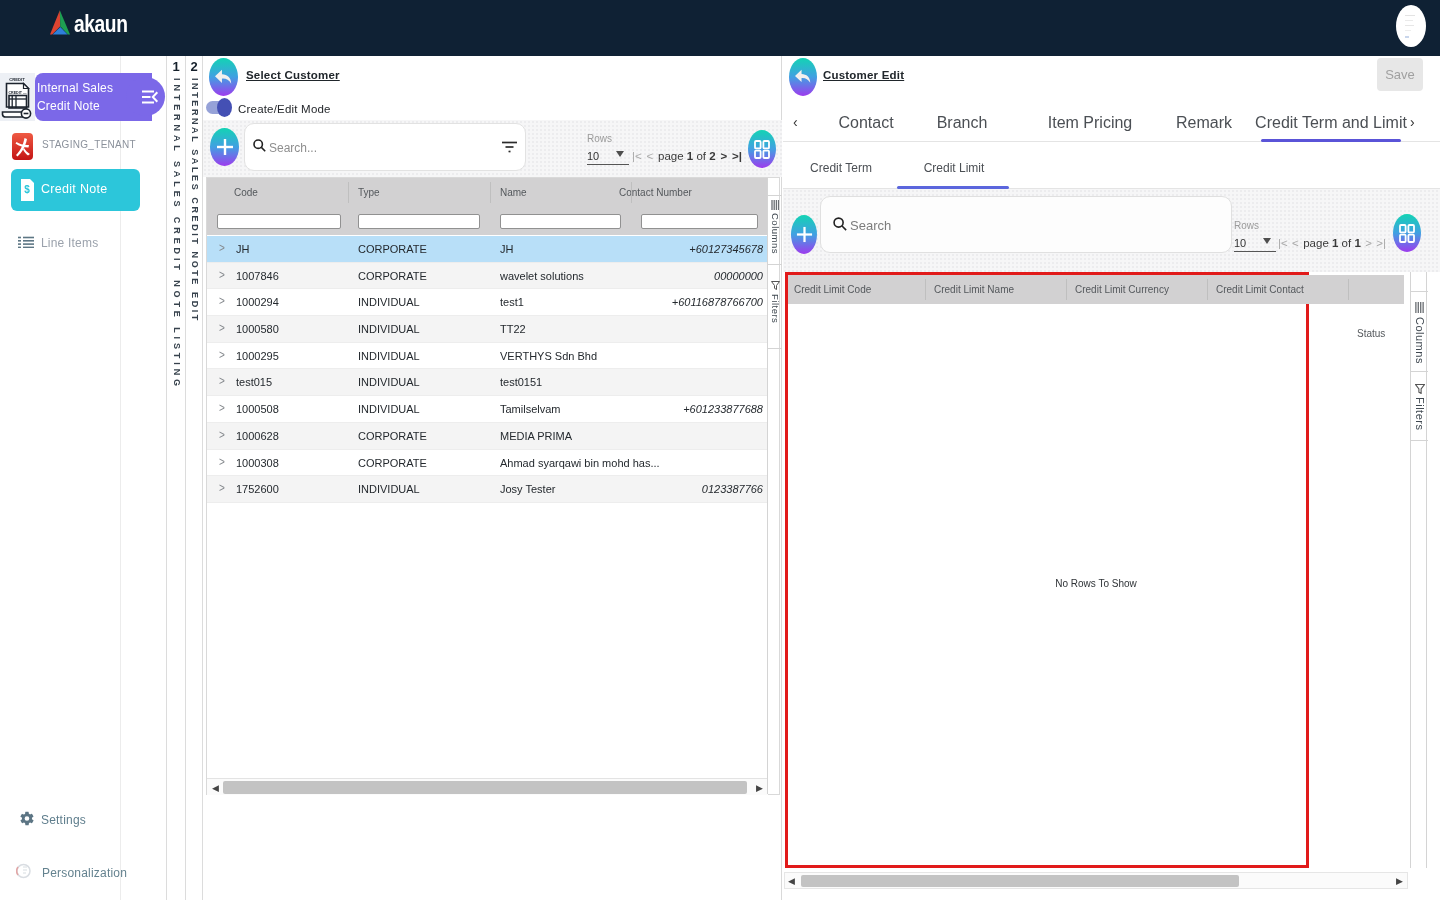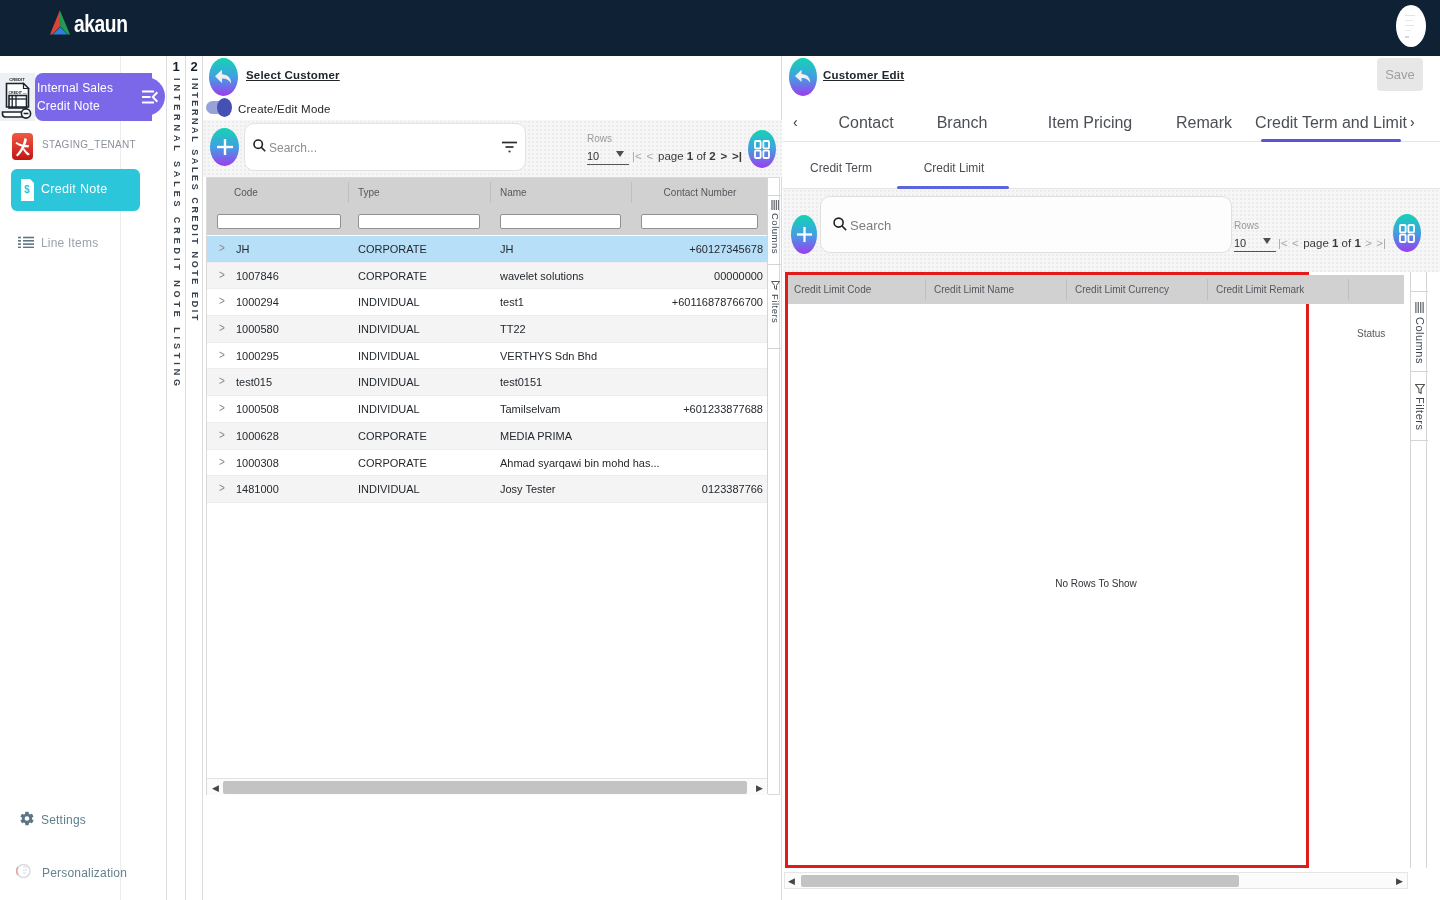--- a/index.html
+++ b/index.html
@@ -202,21 +202,21 @@
       </g>
     </svg>
   </div>
 
   <div class="gridbox" style="left:3px;top:121px;width:574px;height:618px;">
 
     <div class="ghead" style="left:0;top:0;width:561px;height:29px;">
       <div class="hcell" style="left:10px;top:9px;margin-left:17px;">Code</div>
       <div class="hcell" style="left:151px;top:9px;">Type</div>
       <div class="hcell" style="left:293px;top:9px;">Name</div>
-      <div class="hcell" style="left:427px;top:9px;width:132px;text-align:center;">Contact Number</div>
+      <div class="hcell" style="left:412px;top:9px;width:132px;text-align:left;">Contact Number</div>
       <div class="vsep" style="left:141px;top:4px;height:21px;"></div>
       <div class="vsep" style="left:283px;top:4px;height:21px;"></div>
       <div class="vsep" style="left:424px;top:4px;height:21px;"></div>
     </div>
 
     <div class="ghead" style="left:0;top:29px;width:561px;height:28px;">
       <div class="abs" style="left:10px;top:7px;width:124px;height:15px;background:#fff;border:1px solid #919191;border-radius:2px;"></div>
       <div class="abs" style="left:151px;top:7px;width:122px;height:15px;background:#fff;border:1px solid #919191;border-radius:2px;"></div>
       <div class="abs" style="left:293px;top:7px;width:121px;height:15px;background:#fff;border:1px solid #919191;border-radius:2px;"></div>
       <div class="abs" style="left:434px;top:7px;width:117px;height:15px;background:#fff;border:1px solid #919191;border-radius:2px;"></div>
@@ -281,33 +281,33 @@
           </div>
       <div class="drow">
             <span class="chev">&gt;</span>
             <span class="c0">1000308</span>
             <span class="c1">CORPORATE</span>
             <span class="c2">Ahmad syarqawi bin mohd has...</span>
             <span class="c3"></span>
           </div>
       <div class="drow even">
             <span class="chev">&gt;</span>
-            <span class="c0">1481000</span>
+            <span class="c0">1752600</span>
             <span class="c1">INDIVIDUAL</span>
             <span class="c2">Josy Tester</span>
             <span class="c3">0123387766</span>
           </div>
     </div>
     <style>
       .drow { position:relative; width:561px; height:26.7px; font-size:11px; color:#24292e; border-bottom:1px solid #ededed; }
       .drow .chev { position:absolute; left:12px; top:6px; color:#868a8e; font-size:10px; transform:scaleY(1.3); }
       .c0 { position:absolute; left:29px; top:7px; }
       .c1 { position:absolute; left:151px; top:7px; }
       .c2 { position:absolute; left:293px; top:7px; }
-      .c3 { position:absolute; left:424px; top:7px; width:132px; text-align:right; }
+      .c3 { position:absolute; left:424px; top:7px; width:132px; text-align:right;font-style:italic; }
       .even { background:#f4f4f4; }
       .sel { background:#b8dff8; }
     </style>
 
     <div class="sbar" style="left:0;top:600px;width:561px;height:17px;">
       <div class="sarr" style="left:5px;top:4px;">◀</div>
       <div class="sthumb" style="left:16px;top:2px;width:524px;height:13px;"></div>
       <div class="sarr" style="left:549px;top:4px;">▶</div>
     </div>
 
@@ -391,21 +391,21 @@
         <rect x="9.4" y="10.6" width="5.6" height="7.4" rx="1"></rect>
       </g>
     </svg>
   </div>
 
   <div class="abs" style="left:2px;top:216px;width:524px;height:596px;border:3px solid #e11a1a;background:#fff;">
     <div class="ghead" style="left:0;top:0;width:616px;height:29px;">
       <div class="hcell" style="left:6px;top:9px;">Credit Limit Code</div>
       <div class="hcell" style="left:146px;top:9px;">Credit Limit Name</div>
       <div class="hcell" style="left:287px;top:9px;">Credit Limit Currency</div>
-      <div class="hcell" style="left:428px;top:9px;">Credit Limit Remark</div>
+      <div class="hcell" style="left:428px;top:9px;">Credit Limit Contact</div>
       <div class="hcell" style="left:569px;top:9px;margin-top:44px;">Status</div>
       <div class="vsep" style="left:137px;top:4px;height:21px;"></div>
       <div class="vsep" style="left:278px;top:4px;height:21px;"></div>
       <div class="vsep" style="left:419px;top:4px;height:21px;"></div>
       <div class="vsep" style="left:560px;top:4px;height:21px;"></div>
     </div>
     <div class="abs" style="left:0;top:303px;width:616px;text-align:center;font-size:10px;color:#2f3337;">No Rows To Show</div>
   </div>
 
   <div class="sidestrip" style="left:627px;top:216px;width:17px;height:596px;border-right:1px solid #d4d4d4;">

